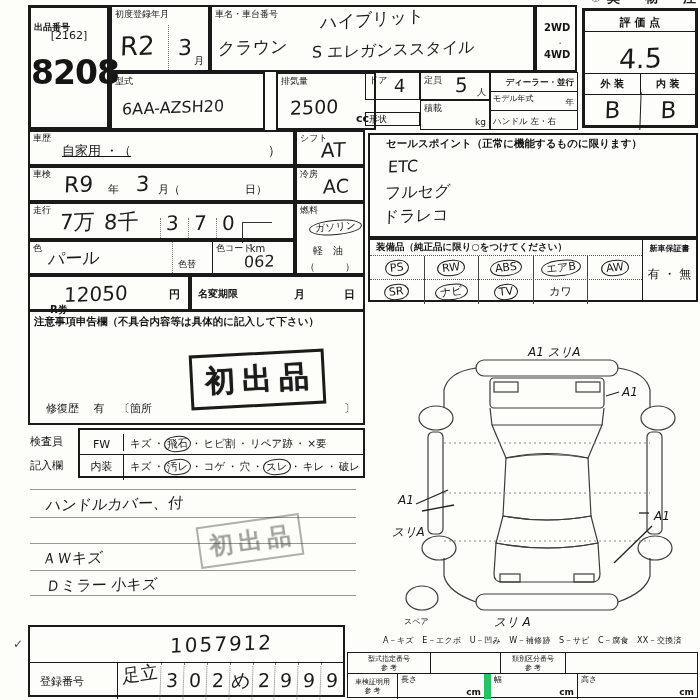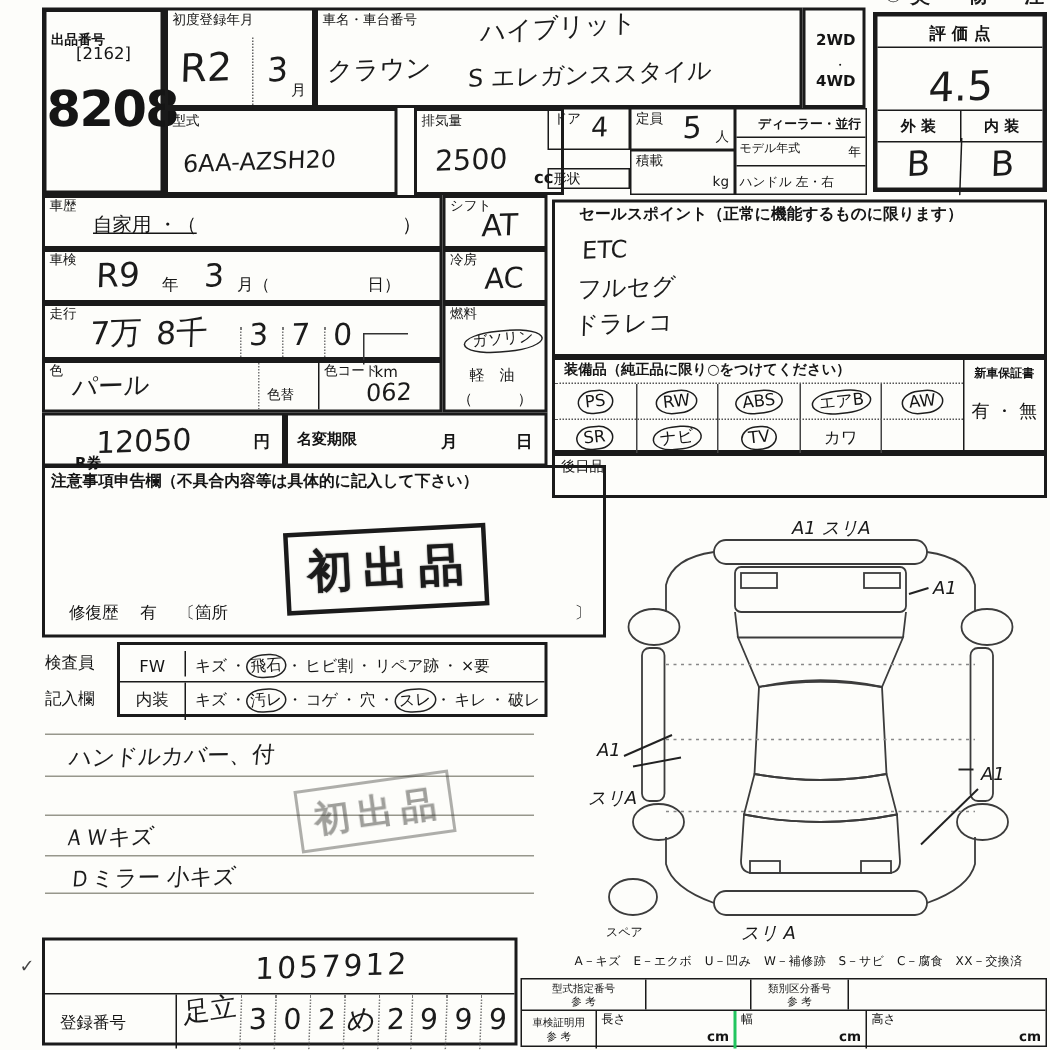--- a/index.html
+++ b/index.html
@@ -219,25 +219,22 @@
         </div>
       <div class="eqcell">
           <span class="eqlabel"></span>
         </div>
     </div>
     <div style="position:absolute;left:272px;top:0;right:0;bottom:0;border-left:1.5px solid #1a1a1a;">
       <div style="font-size:8px;text-align:center;padding-top:3px;font-weight:bold;">新車保証書</div>
       <div style="font-size:12px;text-align:center;padding-top:12px;">有 ・ 無</div>
     </div>
   </div>
-  <div class="box med" style="left:368px;top:302px;width:330px;height:30px;">
-    <div class="lbl" style="left:4px;top:3px;font-size:9.5px;">後日品</div>
-  </div>
-
-  <div class="box med" style="left:28px;top:310px;width:376px;height:115px;">
+
+  <div class="box med" style="left:28px;top:310px;width:337px;height:115px;">
     <div class="lbl b" style="left:4px;top:4px;font-size:10.5px;">注意事項申告欄（不具合内容等は具体的に記入して下さい）</div>
     <div class="stamp" style="left:160px;top:40px;font-size:30px;">初出品</div>
     <div class="lbl" style="left:16px;bottom:8px;font-size:11px;">
       <span>修復歴</span>　
       <span>有</span>　
       <span>〔箇所</span>
     </div>
     <div class="lbl" style="right:8px;bottom:8px;font-size:11px;">〕</div>
   </div>
 
@@ -353,21 +350,21 @@
         <div>類別区分番号</div>
         <div>参 考</div>
       </div>
       <div style="flex:1;"></div>
     </div>
     <div style="position:absolute;left:0;top:21px;width:100%;height:25px;display:flex;">
       <div style="width:50px;border-right:1px solid #1a1a1a;font-size:7px;text-align:center;line-height:1.3;padding-top:4px;box-sizing:border-box;">
         <div>車検証明用</div>
         <div>参 考</div>
       </div>
-      <div style="width:93px;border-right:2px solid #22c55e;position:relative;box-sizing:border-box;">
+      <div style="width:93px;border-right:7px solid #22c55e;position:relative;box-sizing:border-box;">
         <span class="lbl" style="left:3px;top:2px;font-size:8px;">長さ</span>
         <span class="lbl b" style="right:3px;bottom:2px;font-size:9px;">cm</span>
       </div>
       <div style="width:87px;border-right:1px solid #1a1a1a;position:relative;box-sizing:border-box;">
         <span class="lbl" style="left:3px;top:2px;font-size:8px;">幅</span>
         <span class="lbl b" style="right:3px;bottom:2px;font-size:9px;">cm</span>
       </div>
       <div style="flex:1;position:relative;">
         <span class="lbl" style="left:3px;top:2px;font-size:8px;">高さ</span>
         <span class="lbl b" style="right:3px;bottom:2px;font-size:9px;">cm</span>

